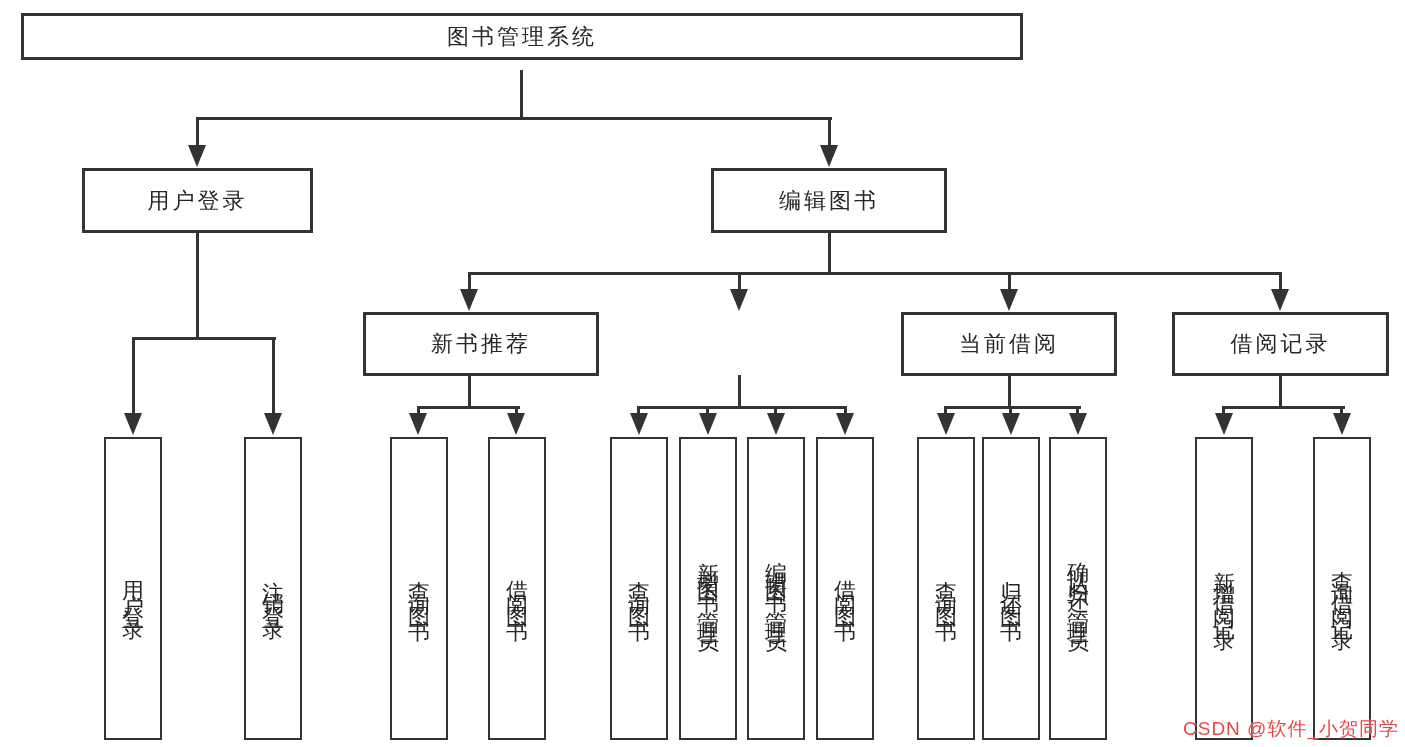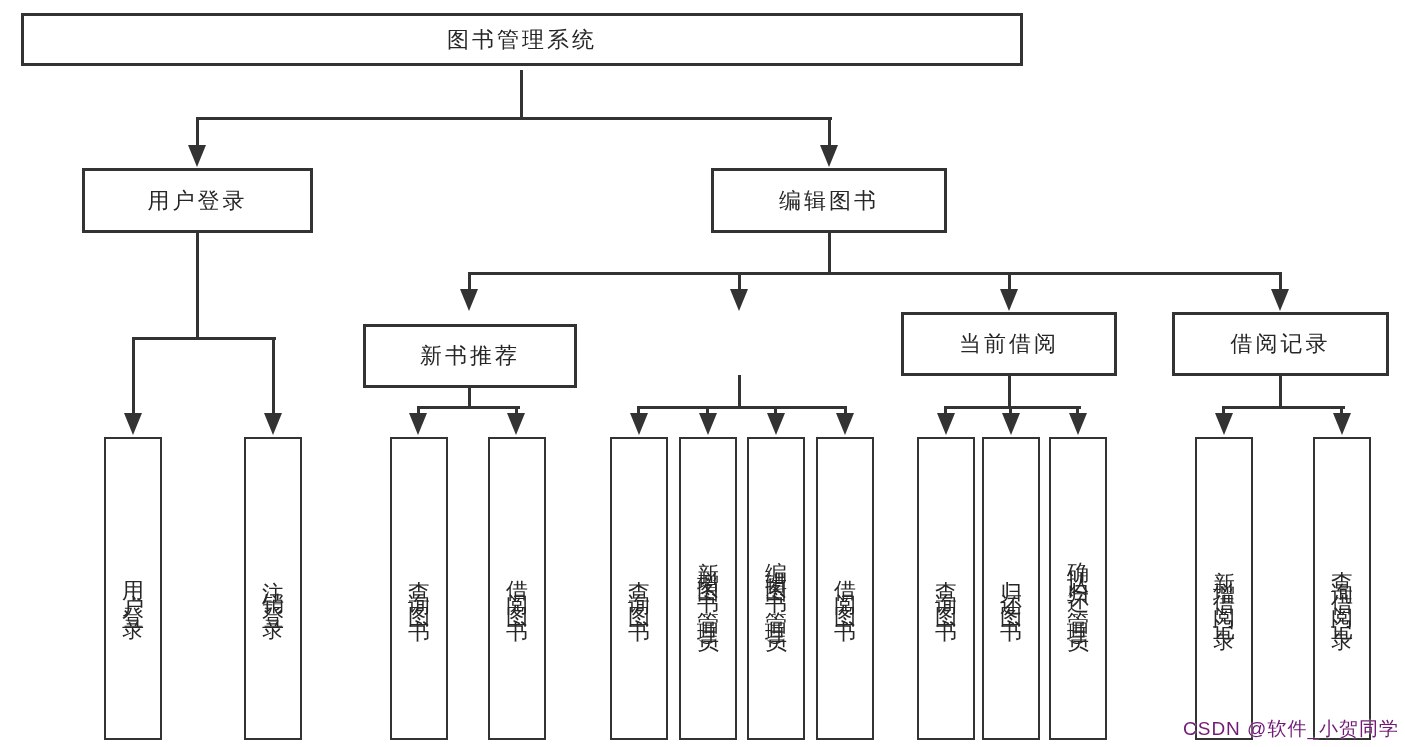--- a/index.html
+++ b/index.html
@@ -21,21 +21,21 @@
   .vbox{position:absolute;box-sizing:border-box;background:#ffffff;
         border:2px solid #333333;width:58px;top:437px;height:303px;
         display:flex;align-items:center;justify-content:center;}
   .vtext{writing-mode:vertical-rl;text-orientation:mixed;
          font-size:22px;letter-spacing:13px;color:#262626;
          white-space:nowrap;line-height:1;}
   .vtext.tight{letter-spacing:10px;}
   .vtext.mid{letter-spacing:12px;}
 
   .watermark{position:absolute;left:1183px;top:716px;font-size:19px;
-             color:#701a75;letter-spacing:1px;white-space:nowrap;z-index:5;
+             color:#ef4444;letter-spacing:1px;white-space:nowrap;z-index:5;
              text-shadow:0 0 2px #ffffff;}
 </style>
 </head>
 <body>
 
 <div class="stage">
 
   <div class="vline" style="left:520px;top:70px;height:50px"></div>
   <div class="hline" style="left:196px;top:117px;width:636px"></div>
   <div class="vline" style="left:196px;top:117px;height:32px"></div>
@@ -88,32 +88,32 @@
   <div class="vline" style="left:1076px;top:406px;height:12px"></div>
   <div class="arrow" style="left:1069px;top:413px"></div>
 
   <div class="vline" style="left:1279px;top:375px;height:34px"></div>
   <div class="hline" style="left:1222px;top:406px;width:123px"></div>
   <div class="vline" style="left:1222px;top:406px;height:12px"></div>
   <div class="arrow" style="left:1215px;top:413px"></div>
   <div class="vline" style="left:1340px;top:406px;height:12px"></div>
   <div class="arrow" style="left:1333px;top:413px"></div>
 
-  <div class="hbox" style="left:21px;top:13px;width:1002px;height:53px">
+  <div class="hbox" style="left:21px;top:13px;width:1002px;height:47px">
     <span>图书管理系统</span>
   </div>
 
   <div class="hbox" style="left:82px;top:168px;width:231px;height:65px">
     <span>用户登录</span>
   </div>
   <div class="hbox" style="left:711px;top:168px;width:236px;height:65px">
     <span>编辑图书</span>
   </div>
 
-  <div class="hbox" style="left:363px;top:324px;width:214px;height:64px">
+  <div class="hbox" style="left:363px;top:312px;width:236px;height:64px">
     <span>新书推荐</span>
   </div>
   <div class="hbox" style="left:1172px;top:312px;width:217px;height:64px">
     <span>借阅记录</span>
   </div>
   <div class="hbox" style="left:901px;top:312px;width:216px;height:64px">
     <span>当前借阅</span>
   </div>
 
   <div class="vbox" style="left:104px">

